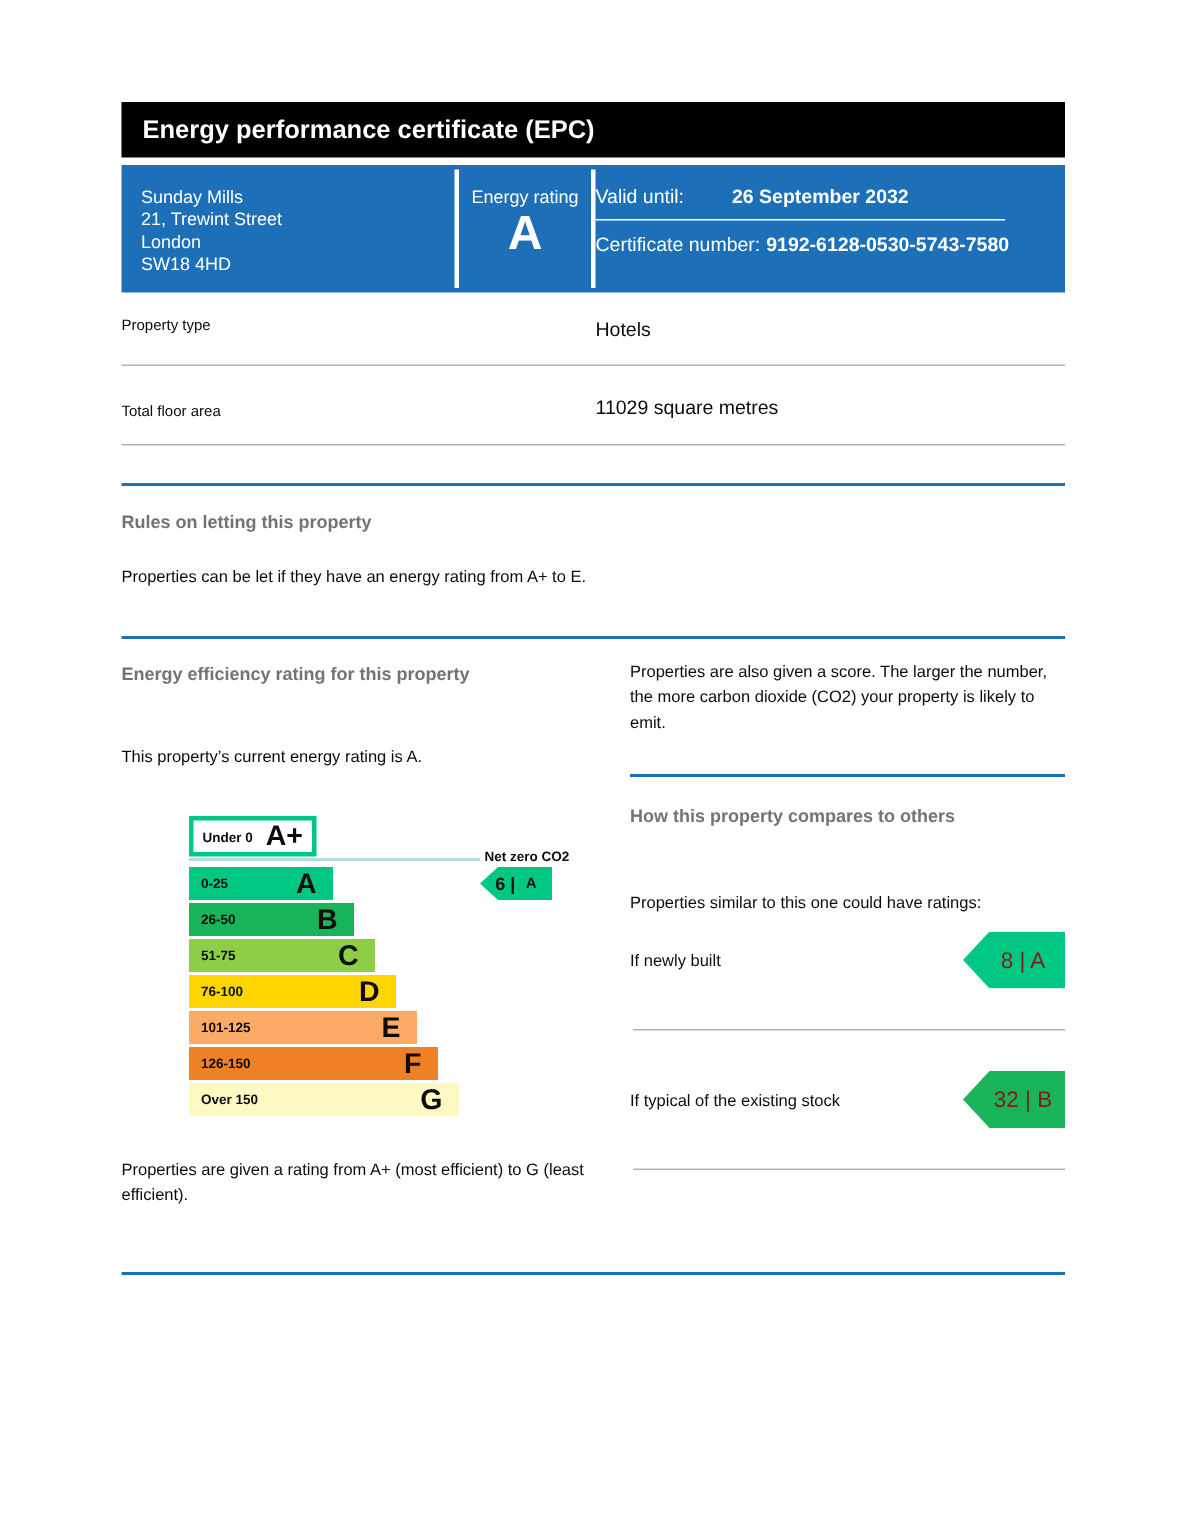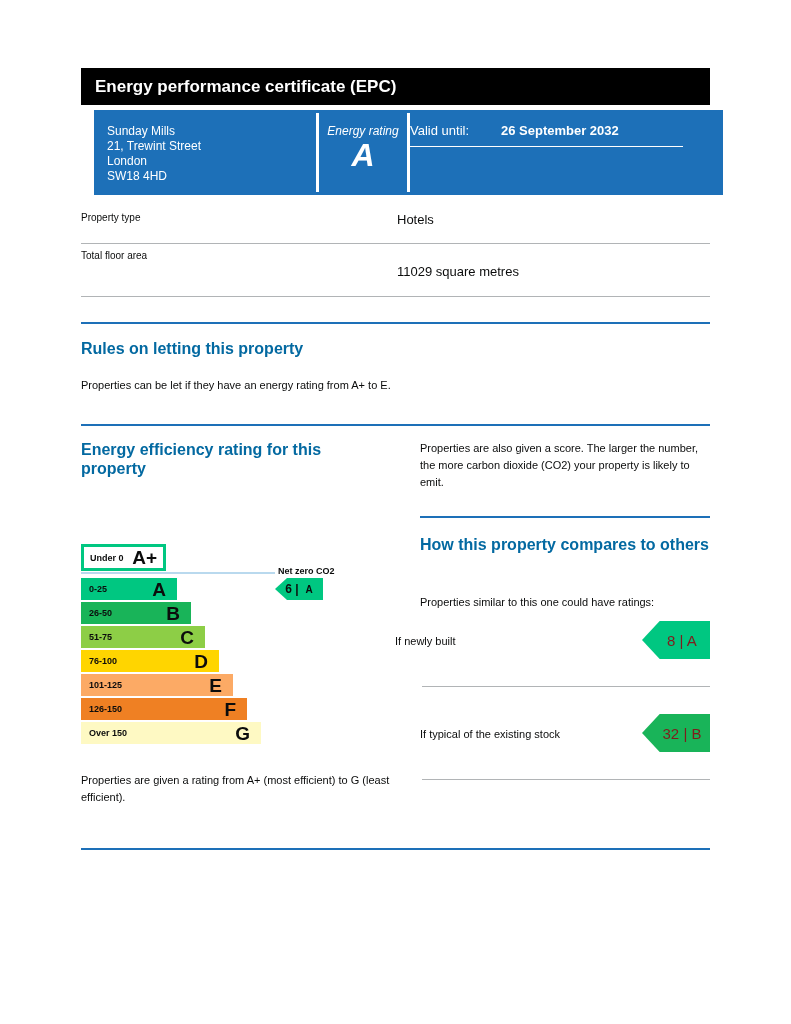--- a/index.html
+++ b/index.html
@@ -6,49 +6,49 @@
   body { background:#ffffff; font-family:"Liberation Sans","DejaVu Sans",sans-serif; color:#0b0c0c; }
   .page { position:relative; width:791px; height:1024px; background:#fff; overflow:hidden; }
   .abs { position:absolute; }
 
   
   .black-bar { left:81px; top:68px; width:629px; height:37px; background:#000;
     display:flex; align-items:center; padding-left:14px; }
   .black-bar h1 { color:#fff; font-size:17px; font-weight:bold; }
 
   
-  .blue-box { left:94px; top:110px; width:629px; height:85px; background:#1d70b8; color:#fff; }
+  .blue-box { left:81px; top:110px; width:629px; height:85px; background:#1d70b8; color:#fff; }
   .vdiv { position:absolute; top:3px; bottom:3px; width:3px; background:#fff; }
   .vdiv1 { left:222px; } .vdiv2 { left:313px; }
   .cell-address { position:absolute; left:0; top:0; width:222px; padding:14px 0 0 13px;
     font-size:12px; line-height:15px; }
   .cell-rating { position:absolute; left:225px; top:0; width:88px; height:100%;
-    text-align:center; padding-top:14px;font-style:italic; }
+    text-align:center; padding-top:14px; }
   .rating-label { font-size:12px; }
   .rating-letter { font-size:32px; font-weight:bold; line-height:34px; }
   .cell-valid { position:absolute; left:316px; right:0; top:0; padding:13px 0 0 0; font-size:13px; }
   .valid-row { display:flex; }
   .valid-label { width:91px; }
   .bold { font-weight:bold; }
   .white-line { width:273px; height:1px; background:#fff; margin:8px 0; }
   .cert-row { display:flex; }
   .cert-row .bold { margin-left:4px; }
 
   
   .detail-label { font-size:10px; }
   .detail-value { font-size:13px; }
   .hr-gray { height:1px; background:#b1b4b6; }
   .hr-blue { height:2px; background:#1d70b8; }
 
-  h2 { font-size:16px; font-weight:bold; line-height:19px; color:#0369a1; }
+  h2 { font-size:12px; font-weight:bold; line-height:19px; color:#737373; }
   .body-text { font-size:11px; line-height:17px; }
 
   
   .chart { left:81px; top:544px; width:330px; height:202px; }
-  .chart .abs { position:absolute; }
+  .chart .abs { position:absolute;margin-left:45px; }
   .aplus-box { left:0; top:0; width:85px; height:27px; background:#fff; border:3px solid #00c781;
     display:flex; align-items:center; }
   .aplus-range { font-size:9px; font-weight:bold; padding-left:6px; }
   .aplus-letter { font-size:19px; font-weight:bold; margin-left:auto; padding-right:6px; line-height:1; }
   .netzero-line { left:0; top:28px; width:194px; height:2px; background:#b9d9ee; }
   .netzero-label { left:197px; top:22px; font-size:9px; font-weight:bold; white-space:nowrap; }
   .marker { left:194px; top:34px; width:48px; height:22px;
     clip-path:polygon(0 50%, 25% 0, 100% 0, 100% 100%, 25% 100%);
     display:flex; align-items:center; justify-content:center; gap:7px; }
   .marker-score { font-size:12px; font-weight:bold; }
@@ -88,39 +88,44 @@
       <div class="rating-label">Energy rating</div>
       <div class="rating-letter">A</div>
     </div>
 
     <div class="cell-valid">
       <div class="valid-row">
         <span class="valid-label">Valid until:</span>
         <span class="bold">26 September 2032</span>
       </div>
       <div class="white-line"></div>
+      <div class="cert-row">
+        <span>Certificate number:</span>
+        <span class="bold">9192-6128-0530-5743-7580</span>
+      </div>
     </div>
   </div>
 
   <div class="abs detail-label" style="left:81px; top:212px;">Property type</div>
   <div class="abs detail-value" style="left:397px; top:212px;">Hotels</div>
   <div class="abs hr-gray" style="left:81px; top:243px; width:629px;"></div>
 
-  <div class="abs detail-label" style="left:81px; top:250px;">Total floor area</div>
+  <div class="abs detail-label" style="left:81px; top:269px;">Total floor area</div>
   <div class="abs detail-value" style="left:397px; top:264px;">11029 square metres</div>
   <div class="abs hr-gray" style="left:81px; top:296px; width:629px;"></div>
 
   <div class="abs hr-blue" style="left: 81px; top: 322px; width: 629px; background-color: rgb(29, 112, 184);"></div>
 
   <h2 class="abs" style="left:81px; top:339px;">Rules on letting this property</h2>
   <div class="abs body-text" style="left:81px; top:377px;">Properties can be let if they have an energy rating from A+ to E.</div>
 
   <div class="abs hr-blue" style="left: 81px; top: 424px; width: 629px; background-color: rgb(29, 112, 184);"></div>
 
   <h2 class="abs" style="left:81px; top:440px; width:300px;">Energy efficiency rating for this property</h2>
+  <div class="abs body-text" style="left:81px; top:497px;">This property’s current energy rating is A.</div>
 
   <div class="abs chart">
     <div class="abs aplus-box" style="border-color: rgb(0, 199, 129);">
       <span class="aplus-range">Under 0</span>
       <span class="aplus-letter">A+</span>
     </div>
     <div class="abs netzero-line" style="background-color: rgb(185, 217, 238);"></div>
     <div class="abs netzero-label">Net zero CO2</div>
     <div class="abs marker" style="background-color: rgb(0, 199, 129);">
       <span class="marker-score">6 |</span>
@@ -159,21 +164,21 @@
 
   <div class="abs body-text" style="left:81px; top:772px; width:320px;">Properties are given a rating from A+ (most efficient) to G (least efficient).</div>
 
   <div class="abs body-text" style="left:420px; top:440px; width:292px;">Properties are also given a score. The larger the number, the more carbon dioxide (CO2) your property is likely to emit.</div>
 
   <div class="abs hr-blue" style="left: 420px; top: 516px; width: 290px; background-color: rgb(29, 112, 184);"></div>
 
   <h2 class="abs" style="left:420px; top:535px; width:290px;">How this property compares to others</h2>
   <div class="abs body-text" style="left:420px; top:594px; width:292px;">Properties similar to this one could have ratings:</div>
 
-  <div class="abs body-text" style="left:395px; top:633px;">If newly built</div>
+  <div class="abs body-text" style="left:420px; top:633px;">If newly built</div>
   <div class="abs cmp-arrow" style="left: 642px; top: 621px; background-color: rgb(0, 199, 129);">
     <span>8 | A</span>
   </div>
   <div class="abs hr-gray" style="left:422px; top:686px; width:288px;"></div>
 
   <div class="abs body-text" style="left:420px; top:726px;">If typical of the existing stock</div>
   <div class="abs cmp-arrow" style="left: 642px; top: 714px; background-color: rgb(25, 180, 89);">
     <span>32 | B</span>
   </div>
   <div class="abs hr-gray" style="left:422px; top:779px; width:288px;"></div>

